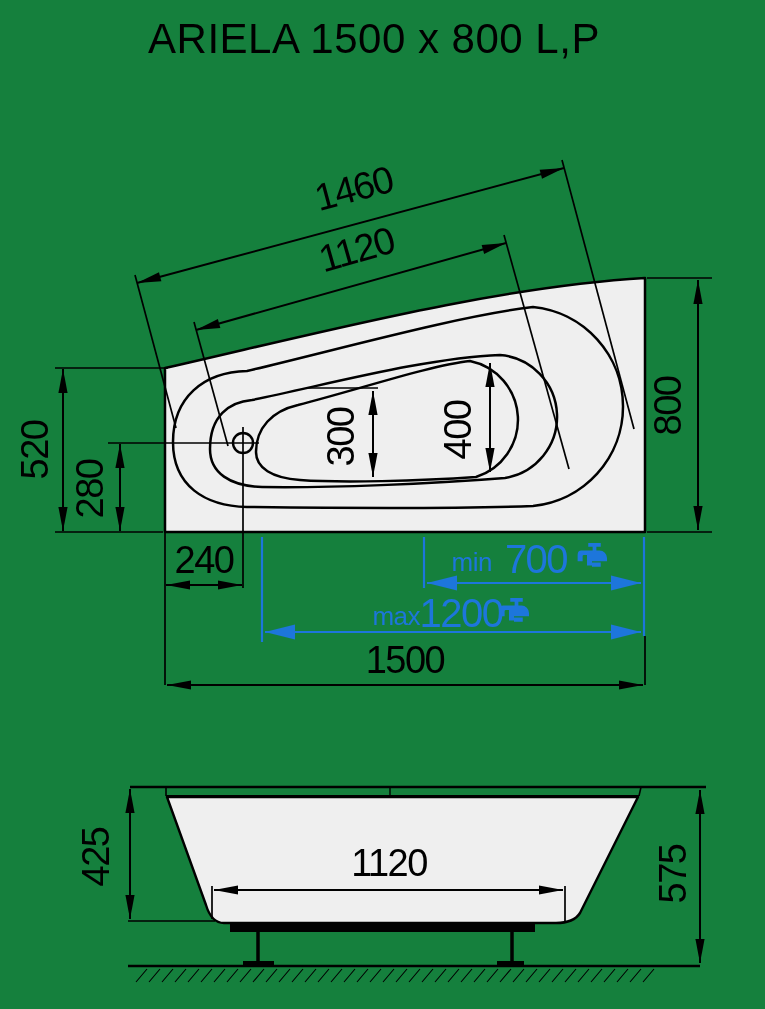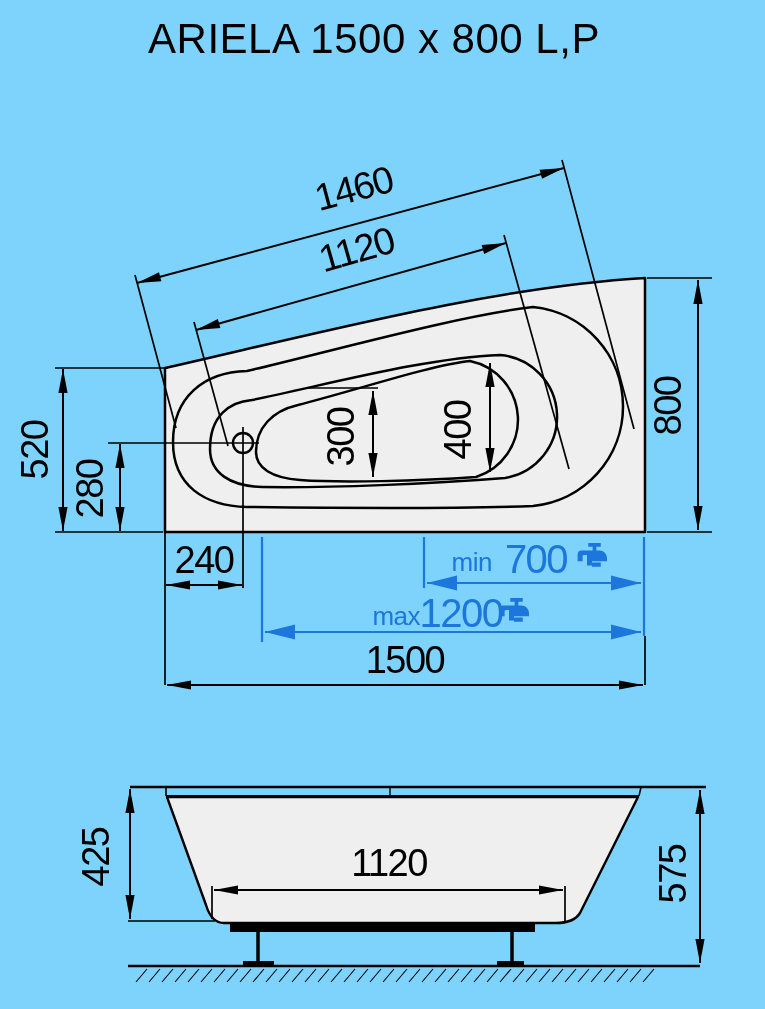--- a/index.html
+++ b/index.html
@@ -1,16 +1,16 @@
 <!DOCTYPE html>
 <html><head>
 <meta charset="utf-8">
 <style>
   html,body{margin:0;padding:0;background:#ffffff;}
-  .stage{width:765px;height:1009px;position:relative;background:#7dd3fc;overflow:hidden;}
+  .stage{width:765px;height:1009px;position:relative;background:#15803d;overflow:hidden;}
   svg{display:block;}
   text{font-family:"Liberation Sans","DejaVu Sans",sans-serif;fill:#000;}
   .title-text{font-size:42px;letter-spacing:0.5px;}
   .dim{font-size:38px;letter-spacing:-1.5px;}
   .dim-sm{font-size:26px;letter-spacing:-0.5px;}
   .dim-blue{font-size:40px;letter-spacing:-1.5px;}
   .blue{fill:var(--accent);}
 </style>
 </head>
 <body>

